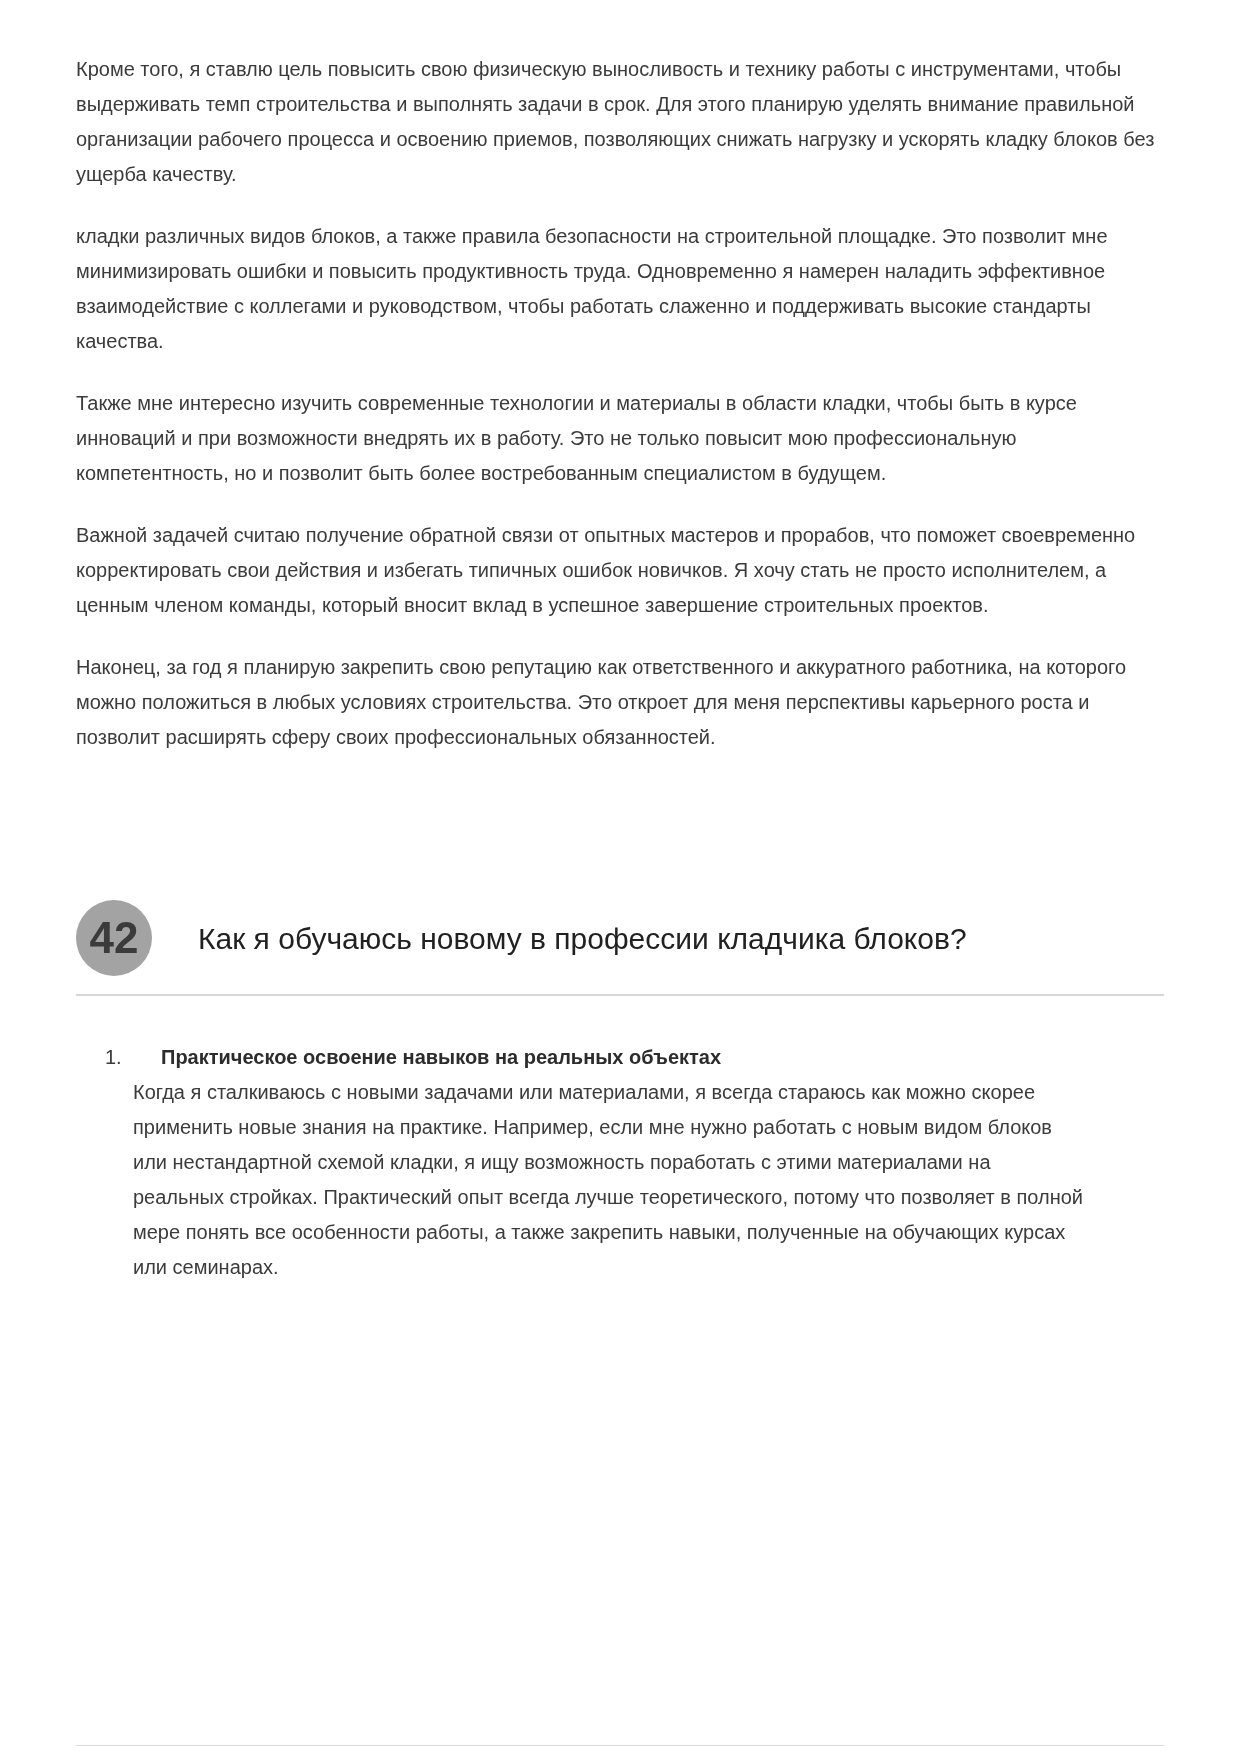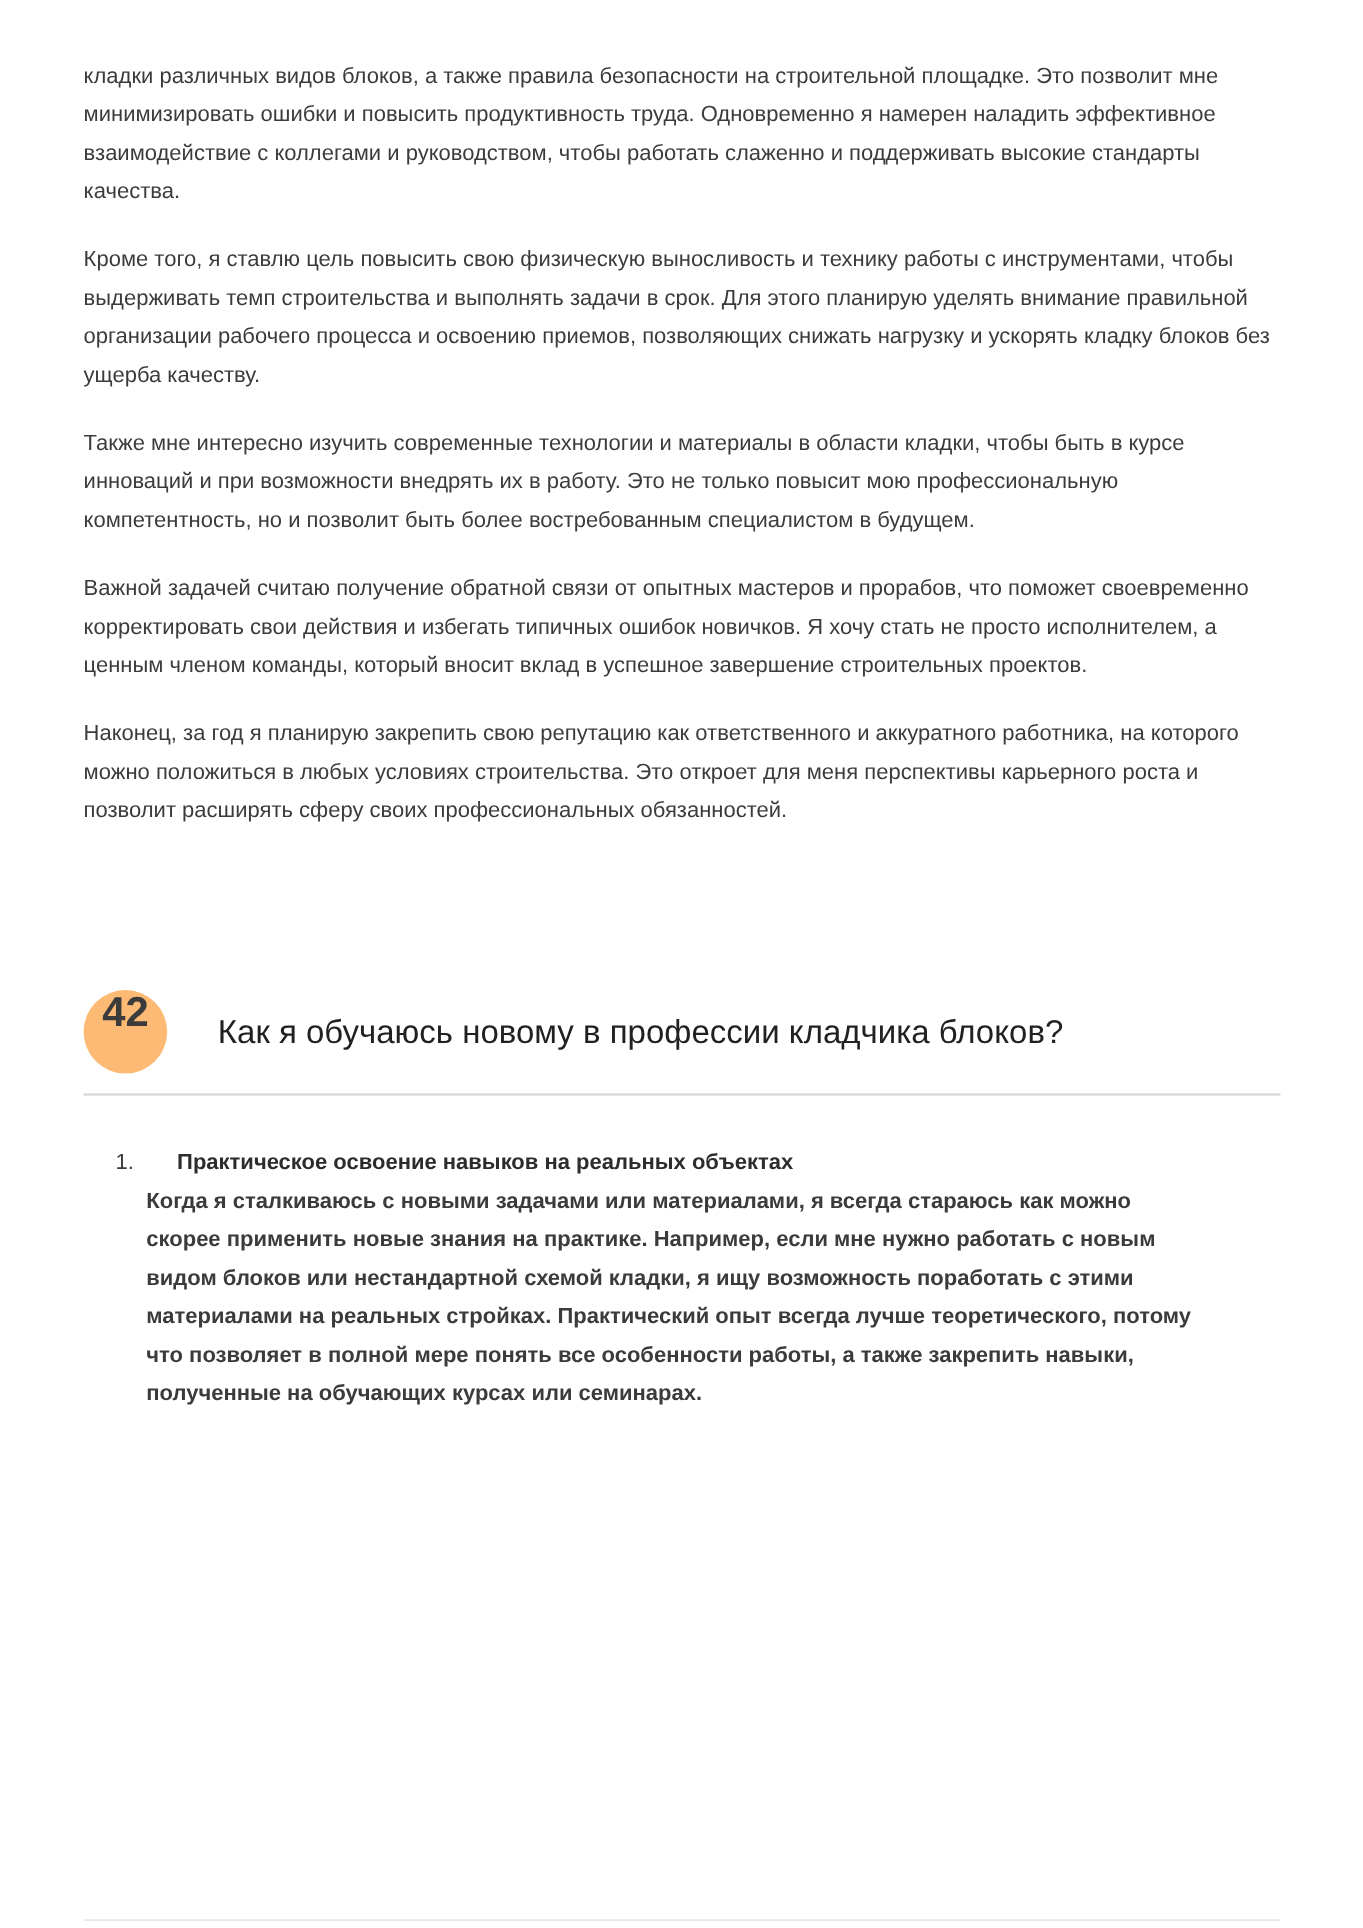--- a/index.html
+++ b/index.html
@@ -34,24 +34,25 @@
     display: flex;
     align-items: center;
     gap: 46px;
     margin-top: 145px;
   }
   .section-badge {
     flex: 0 0 auto;
     width: 76px;
     height: 76px;
     border-radius: 50%;
-    background: #fdba74;
+    background: #a3a3a3;
     display: flex;
+    align-items: center;
     justify-content: center;
-    font-size: 38px;
+    font-size: 44px;
     font-weight: 700;
     color: #3b3b3b;
   }
   h2.section-title {
     margin: 0;
     font-size: 30px;
     line-height: 57px;
     font-weight: 400;
     color: #212121;
     max-width: 860px;
@@ -82,40 +83,39 @@
     display: block;
     font-weight: 700;
     color: #2c2c2c;
     margin-left: 28px;
   }
   p.list-body {
     margin: 0;
     font-size: 20px;
     line-height: 35px;
     color: #3b3b3b;
-    font-weight: bold;
   }
   .bottom-divider {
     position: absolute;
     left: 76px;
     right: 75px;
     bottom: 7px;
     border: none;
     border-top: 1px solid #dadada;
     margin: 0;
   }
 </style>
 </head>
 <body>
 
 <div class="page">
   <div class="content">
 
+    <p class="body-text">Кроме того, я ставлю цель повысить свою физическую выносливость и технику работы с инструментами, чтобы выдерживать темп строительства и выполнять задачи в срок. Для этого планирую уделять внимание правильной организации рабочего процесса и освоению приемов, позволяющих снижать нагрузку и ускорять кладку блоков без ущерба качеству.</p>
     <p class="body-text">кладки различных видов блоков, а также правила безопасности на строительной площадке. Это позволит мне минимизировать ошибки и повысить продуктивность труда. Одновременно я намерен наладить эффективное взаимодействие с коллегами и руководством, чтобы работать слаженно и поддерживать высокие стандарты качества.</p>
-    <p class="body-text">Кроме того, я ставлю цель повысить свою физическую выносливость и технику работы с инструментами, чтобы выдерживать темп строительства и выполнять задачи в срок. Для этого планирую уделять внимание правильной организации рабочего процесса и освоению приемов, позволяющих снижать нагрузку и ускорять кладку блоков без ущерба качеству.</p>
     <p class="body-text">Также мне интересно изучить современные технологии и материалы в области кладки, чтобы быть в курсе инноваций и при возможности внедрять их в работу. Это не только повысит мою профессиональную компетентность, но и позволит быть более востребованным специалистом в будущем.</p>
     <p class="body-text">Важной задачей считаю получение обратной связи от опытных мастеров и прорабов, что поможет своевременно корректировать свои действия и избегать типичных ошибок новичков. Я хочу стать не просто исполнителем, а ценным членом команды, который вносит вклад в успешное завершение строительных проектов.</p>
     <p class="body-text">Наконец, за год я планирую закрепить свою репутацию как ответственного и аккуратного работника, на которого можно положиться в любых условиях строительства. Это откроет для меня перспективы карьерного роста и позволит расширять сферу своих профессиональных обязанностей.</p>
 
     <div class="section-header">
       <div class="section-badge">
         <span>42</span>
       </div>
       <h2 class="section-title">Как я обучаюсь новому в профессии кладчика блоков?</h2>
     </div>

